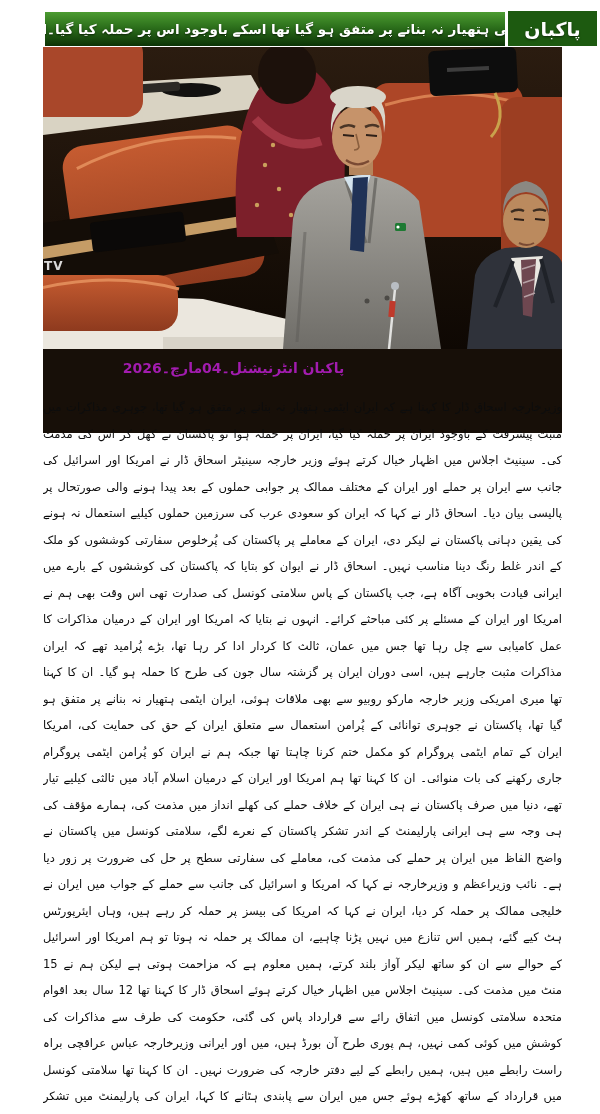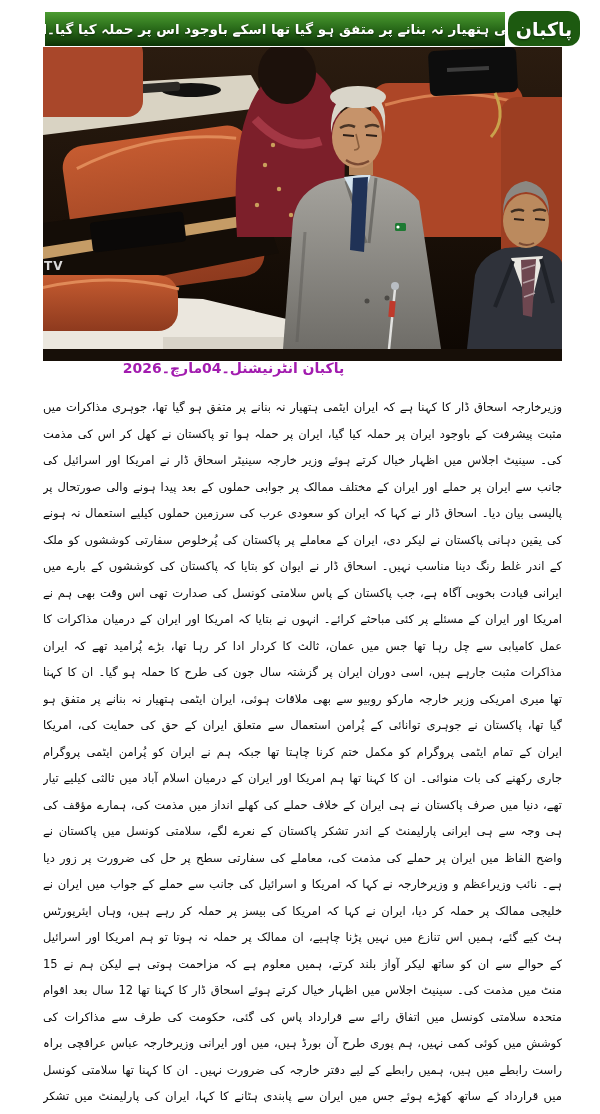--- a/index.html
+++ b/index.html
@@ -11,27 +11,27 @@
   .headline-bar{
     position:absolute;left:45px;top:12px;width:460px;height:34px;
     background:linear-gradient(180deg,#4c9c31 0%,#2c6f1b 45%,#0c3306 100%);
     display:flex;align-items:center;justify-content:center;overflow:hidden;
   }
   .headline-bar span{
     color:#ffffff;font-size:13.5px;font-weight:bold;white-space:nowrap;
     text-shadow:0 1px 2px rgba(0,0,0,.6);direction:rtl;
   }
   .logo-badge{
-    position:absolute;left:508px;top:11px;width:72px;height:35px;
-    background:#1d5a10;display:flex;align-items:center;justify-content:center;border-radius:12px;
+    position:absolute;left:508px;top:11px;width:89px;height:35px;
+    background:#1d5a10;display:flex;align-items:center;justify-content:center;
   }
   .logo-badge span{color:#ffffff;font-size:19px;font-weight:bold;text-shadow:0 1px 2px rgba(0,0,0,.5);}
   
   .photo{
-    position:absolute;left:43px;top:47px;width:519px;height:314px;overflow:hidden;background:#170f08;
+    position:absolute;left:43px;top:47px;width:519px;height:386px;overflow:hidden;background:#170f08;
   }
   .photo svg{display:block;width:519px;height:302px;}
   .tv-watermark{
     position:absolute;left:1px;top:212px;color:rgba(255,255,255,.85);
     font-size:12px;font-weight:bold;letter-spacing:1px;direction:ltr;
   }
   
   .caption{
     position:absolute;left:43px;top:358px;width:519px;text-align:center;
   }

